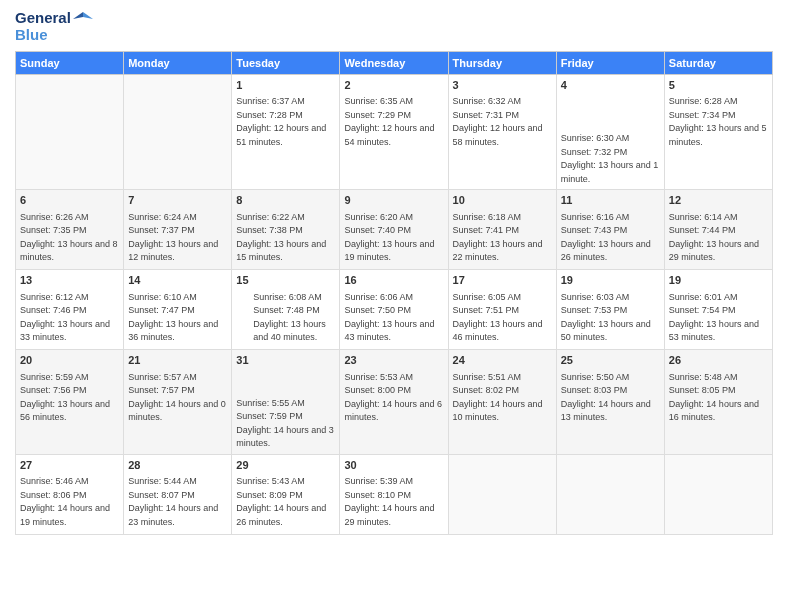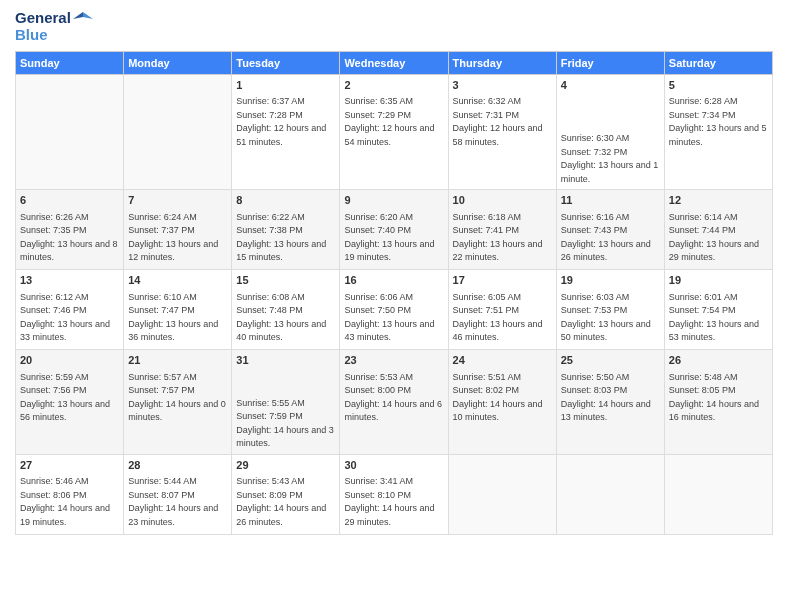--- a/index.html
+++ b/index.html
@@ -207,21 +207,21 @@
 Daylight: 13 hours and 33 minutes.</div>
           </td>
           <td>
             <span class="day-num">14</span>
             <div class="day-info" style="white-space: pre-line;">Sunrise: 6:10 AM
 Sunset: 7:47 PM
 Daylight: 13 hours and 36 minutes.</div>
           </td>
           <td>
             <span class="day-num">15</span>
-            <div class="day-info" style="white-space: pre-line;">Sunrise: 6:08 AM
+            <div class="day-info" style="white-space: pre-line; margin-left: 17px;">Sunrise: 6:08 AM
 Sunset: 7:48 PM
 Daylight: 13 hours and 40 minutes.</div>
           </td>
           <td>
             <span class="day-num">16</span>
             <div class="day-info" style="white-space: pre-line;">Sunrise: 6:06 AM
 Sunset: 7:50 PM
 Daylight: 13 hours and 43 minutes.</div>
           </td>
           <td>
@@ -301,21 +301,21 @@
 Daylight: 14 hours and 23 minutes.</div>
           </td>
           <td>
             <span class="day-num">29</span>
             <div class="day-info" style="white-space: pre-line;">Sunrise: 5:43 AM
 Sunset: 8:09 PM
 Daylight: 14 hours and 26 minutes.</div>
           </td>
           <td>
             <span class="day-num">30</span>
-            <div class="day-info" style="white-space: pre-line;">Sunrise: 3:41 AM
+            <div class="day-info" style="white-space: pre-line;">Sunrise: 5:39 AM
 Sunset: 8:10 PM
 Daylight: 14 hours and 29 minutes.</div>
           </td>
           <td class="empty-cell"></td>
           <td class="empty-cell"></td>
           <td class="empty-cell"></td>
         </tr>
       </tbody>
   </table>
 </div>

